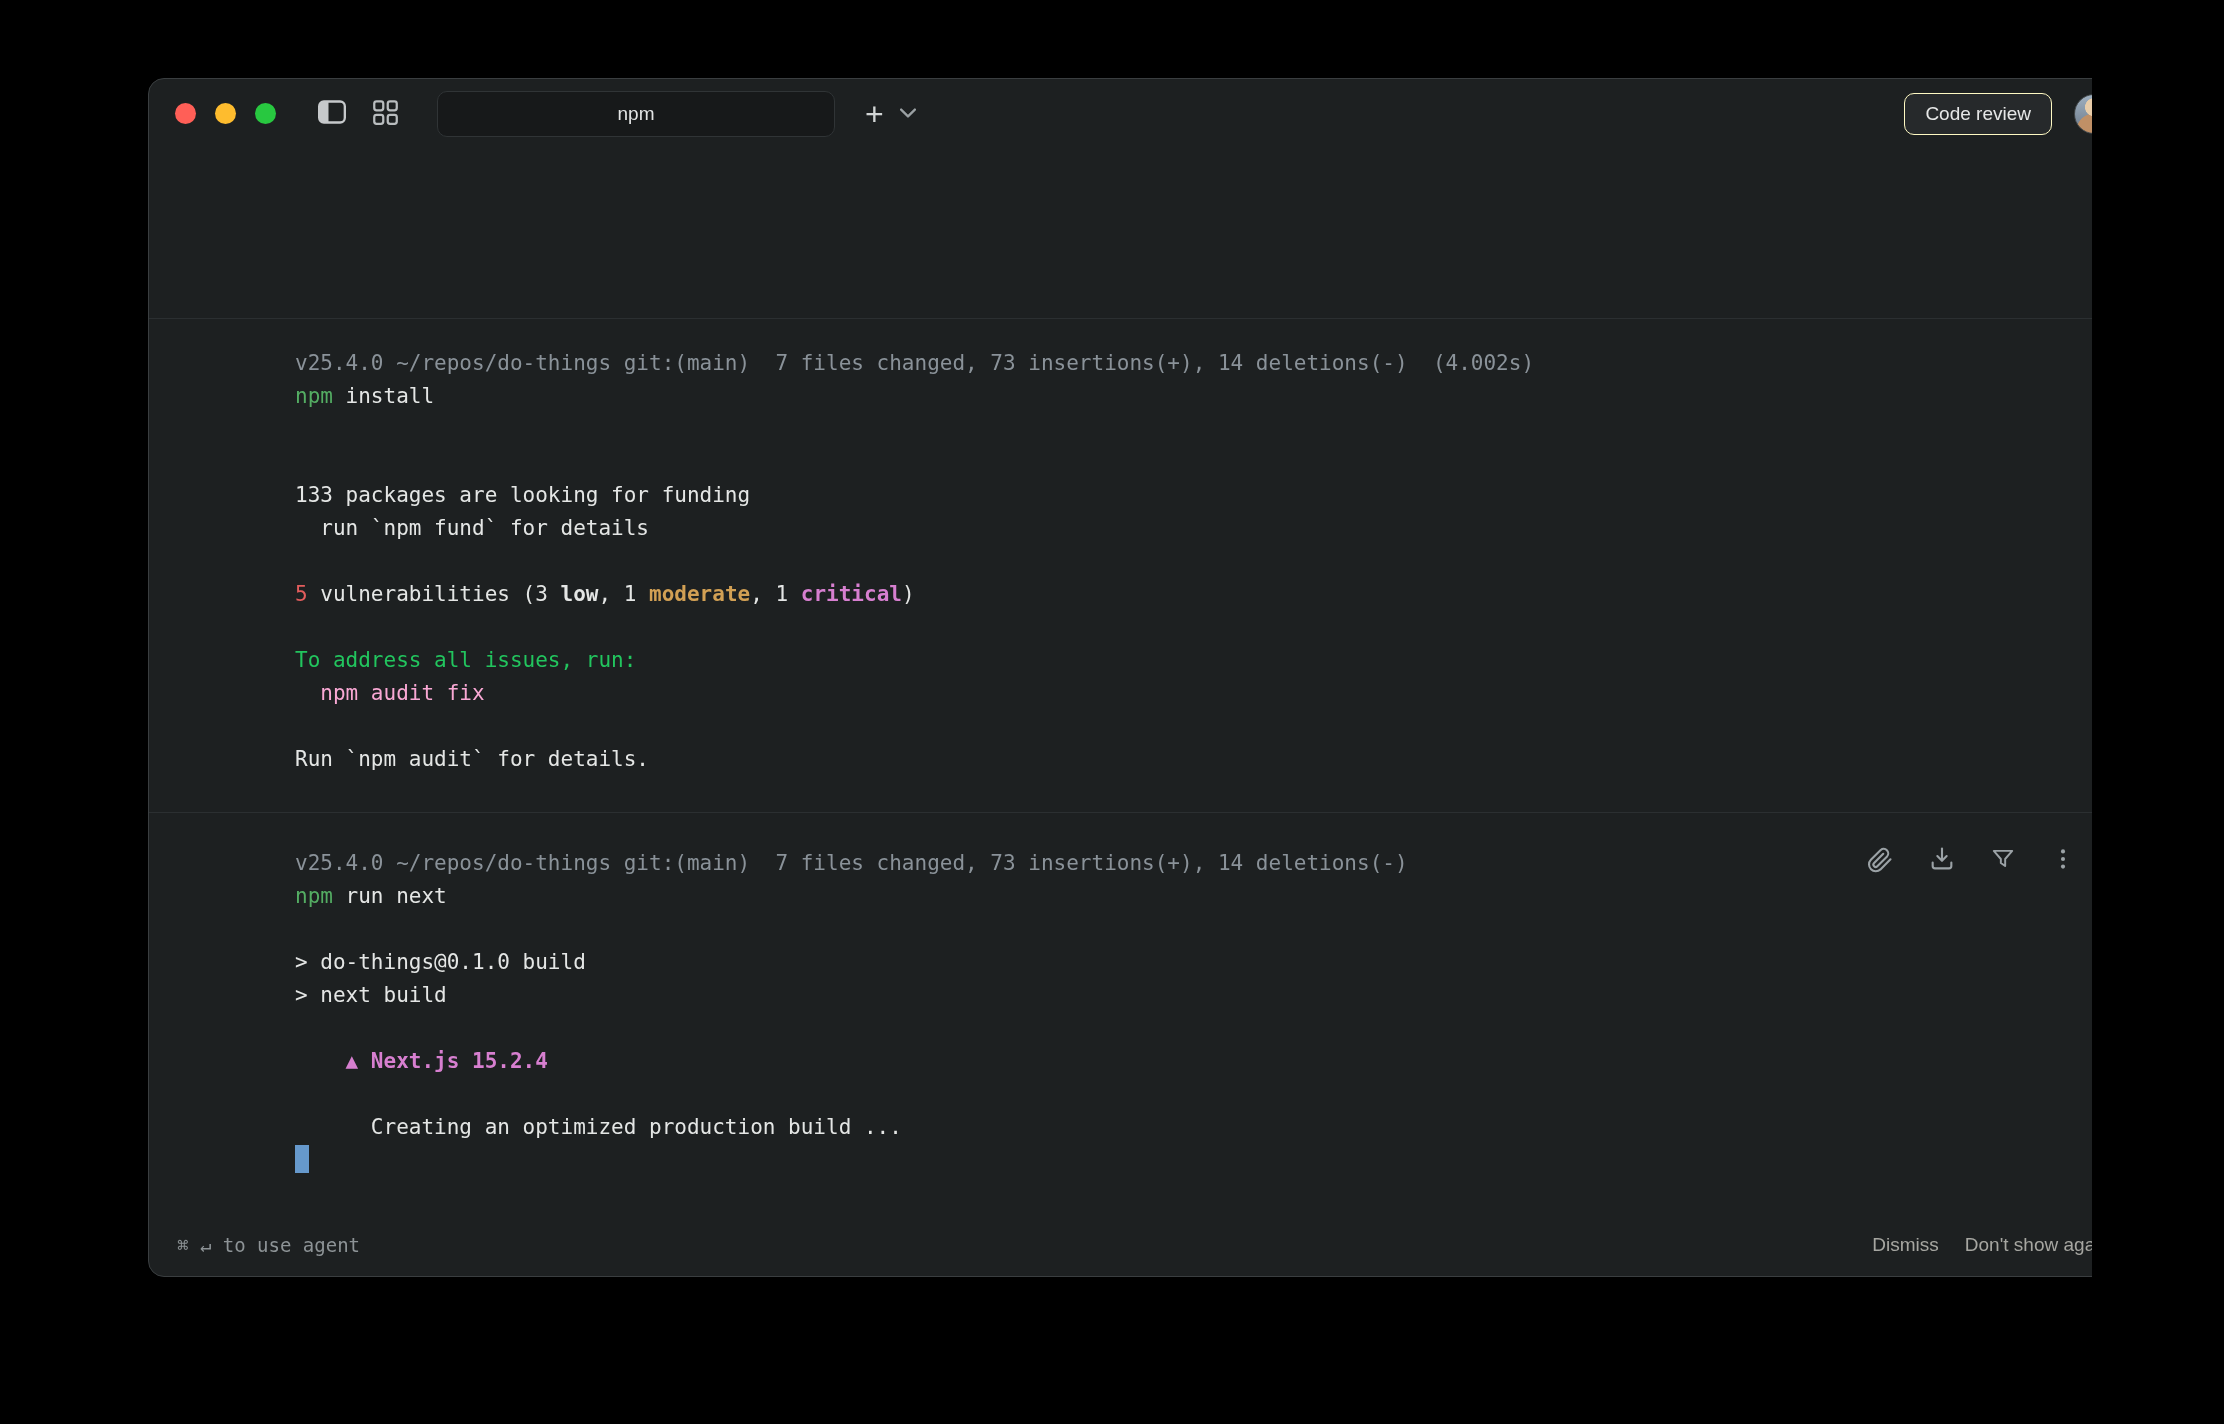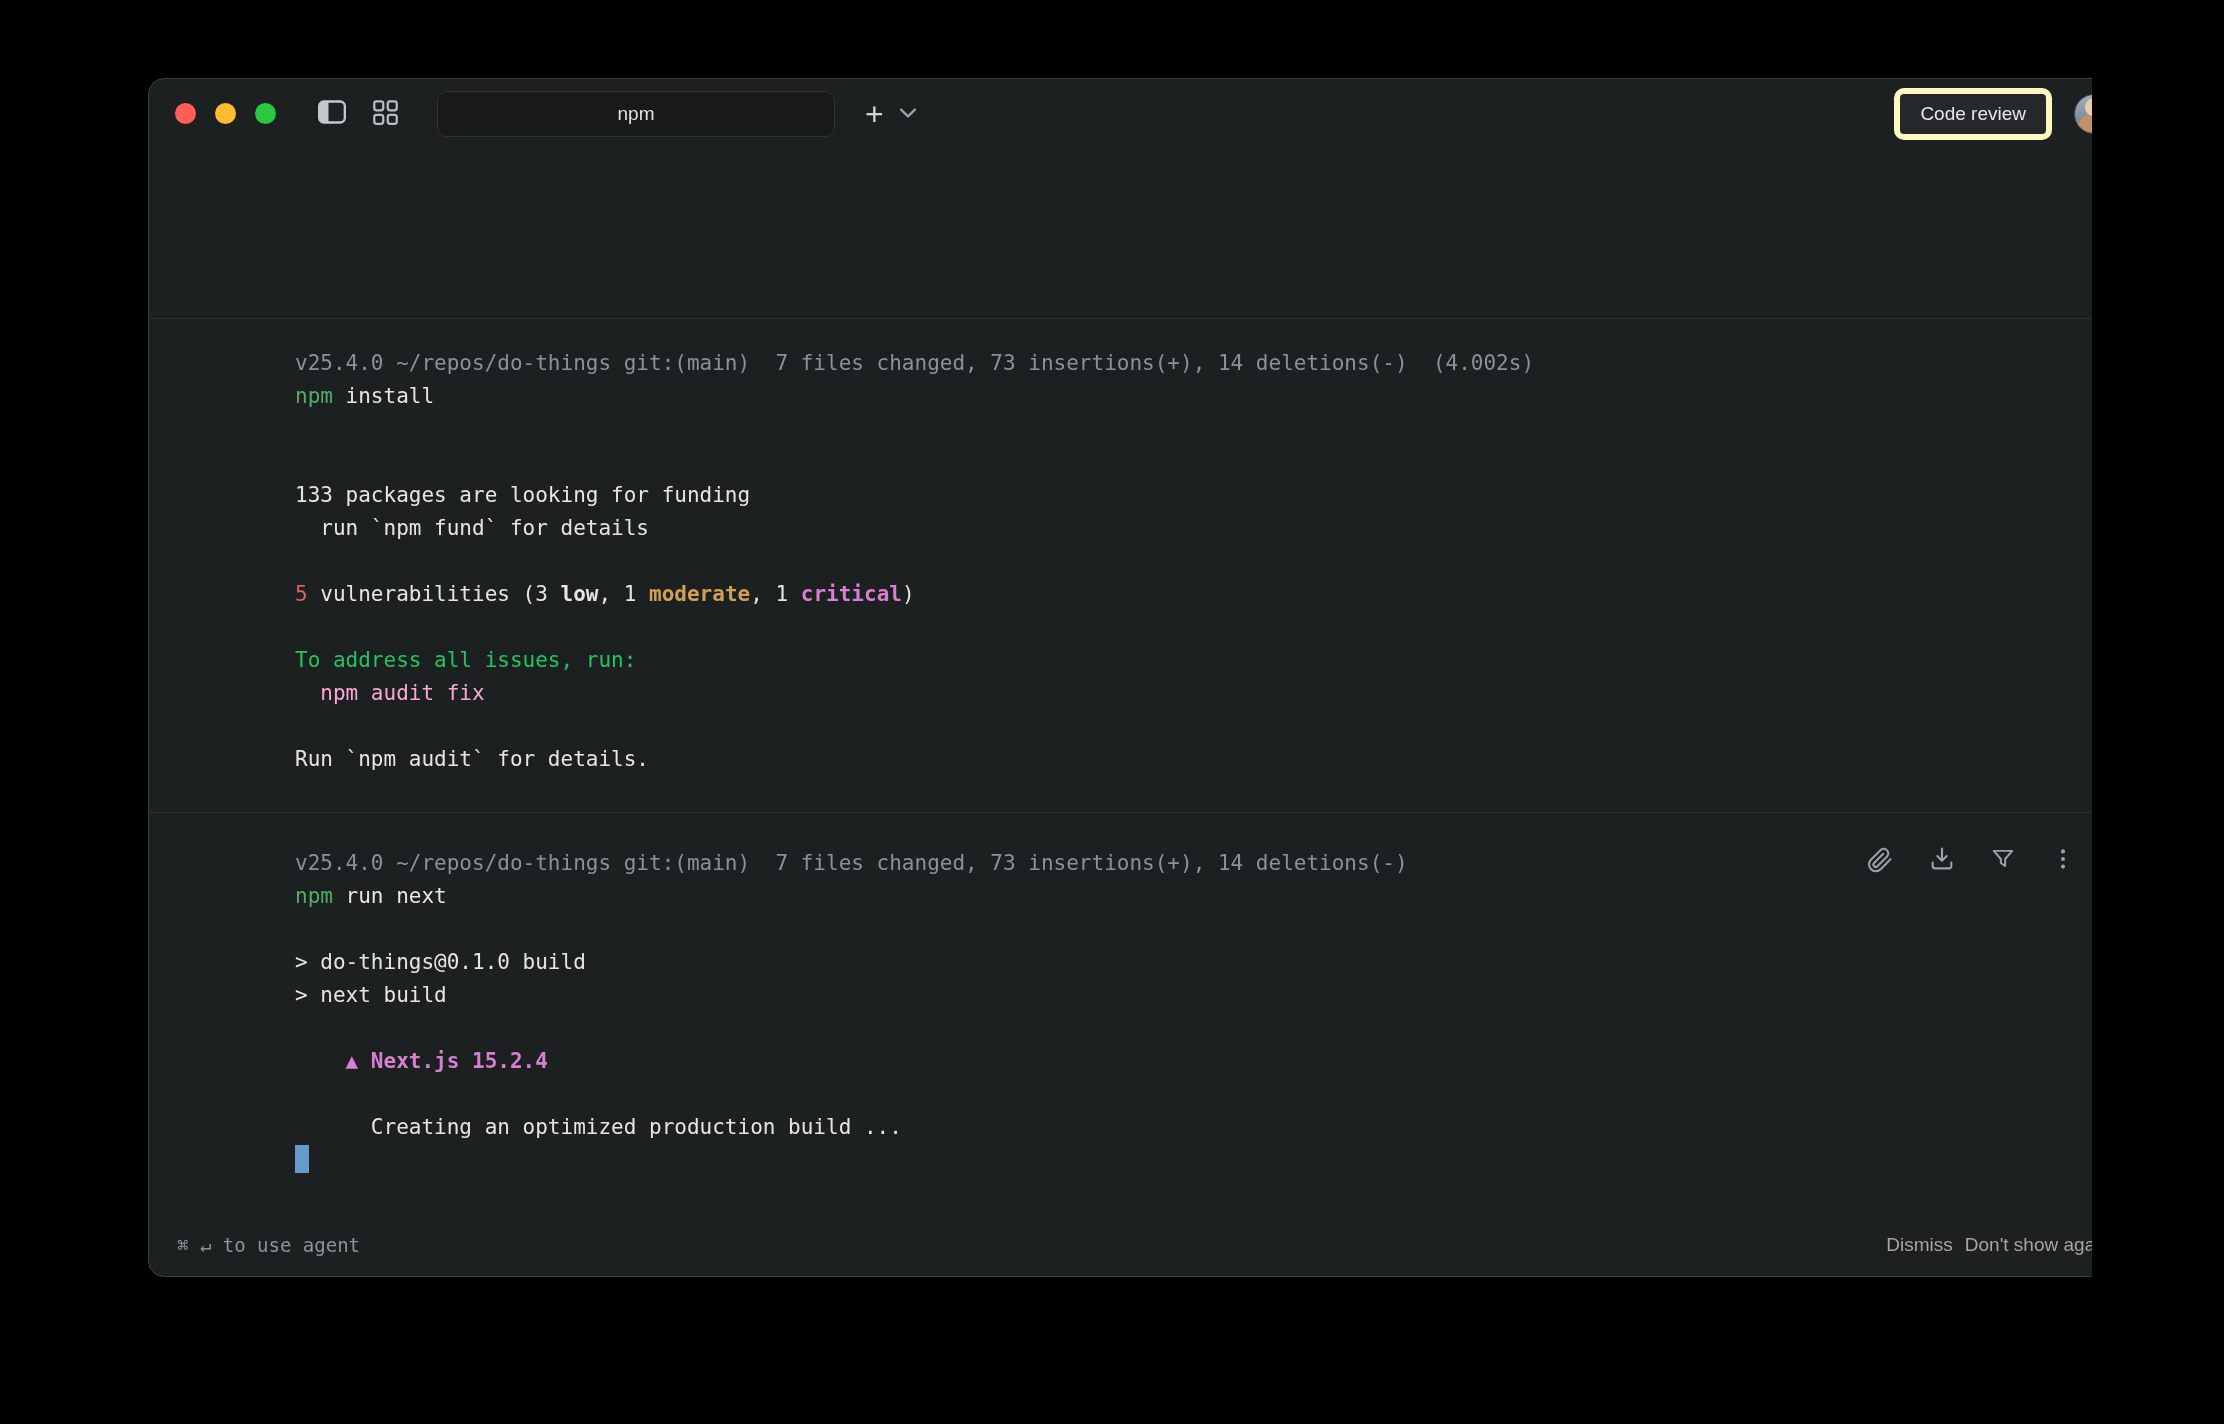--- a/index.html
+++ b/index.html
@@ -36,21 +36,21 @@
     display:flex; align-items:center; justify-content:center;
     color:#e2e4e4; font-size:19px; cursor:pointer;
   }
   .new-tab {
     margin-left:26px; background:none; border:none; color:#d2d5d5;
     font-size:32px; font-weight:300; line-height:1; cursor:pointer; padding:0 4px;
   }
   .tab-chevron { margin-left:8px; color:#9aa0a3; }
   .spacer { flex:1; }
   .code-review {
-    background:#26292b; border:6px solid #fef9c3; border-radius:10px;
+    background:#26292b; border:1px solid #fef9c3; border-radius:10px;
     color:#e6e7e7; font-size:19px; padding:9px 20px; cursor:pointer;
     font-family:"Liberation Sans", sans-serif;
   }
   .avatar {
     width:40px; height:40px; border-radius:50%; margin-left:22px; cursor:pointer;
     background:
       radial-gradient(circle at 50% 32%, #e9cda9 0 27%, rgba(0,0,0,0) 29%),
       radial-gradient(circle at 50% 95%, #c09066 0 42%, rgba(0,0,0,0) 44%),
       linear-gradient(180deg, #9fb0c0 0%, #6b7888 100%);
     border:1px solid #44484a;
@@ -72,21 +72,21 @@
   }
   
   .footer {
     position:absolute; left:0; right:0; bottom:0; height:54px;
     display:flex; align-items:center; justify-content:space-between;
     padding:0 30px 8px 28px;
   }
   .hint {
     font-family:"DejaVu Sans Mono", monospace; font-size:19px; color:#8d9396;
   }
-  .footer-right { display:flex; gap:12px; }
+  .footer-right { display:flex; gap:26px; }
   .footer-right span {
     font-size:19px; color:#a6a6a1; cursor:pointer;
   }
 </style>
 </head>
 <body>
 
 <div class="screen">
   <div class="window">
 

